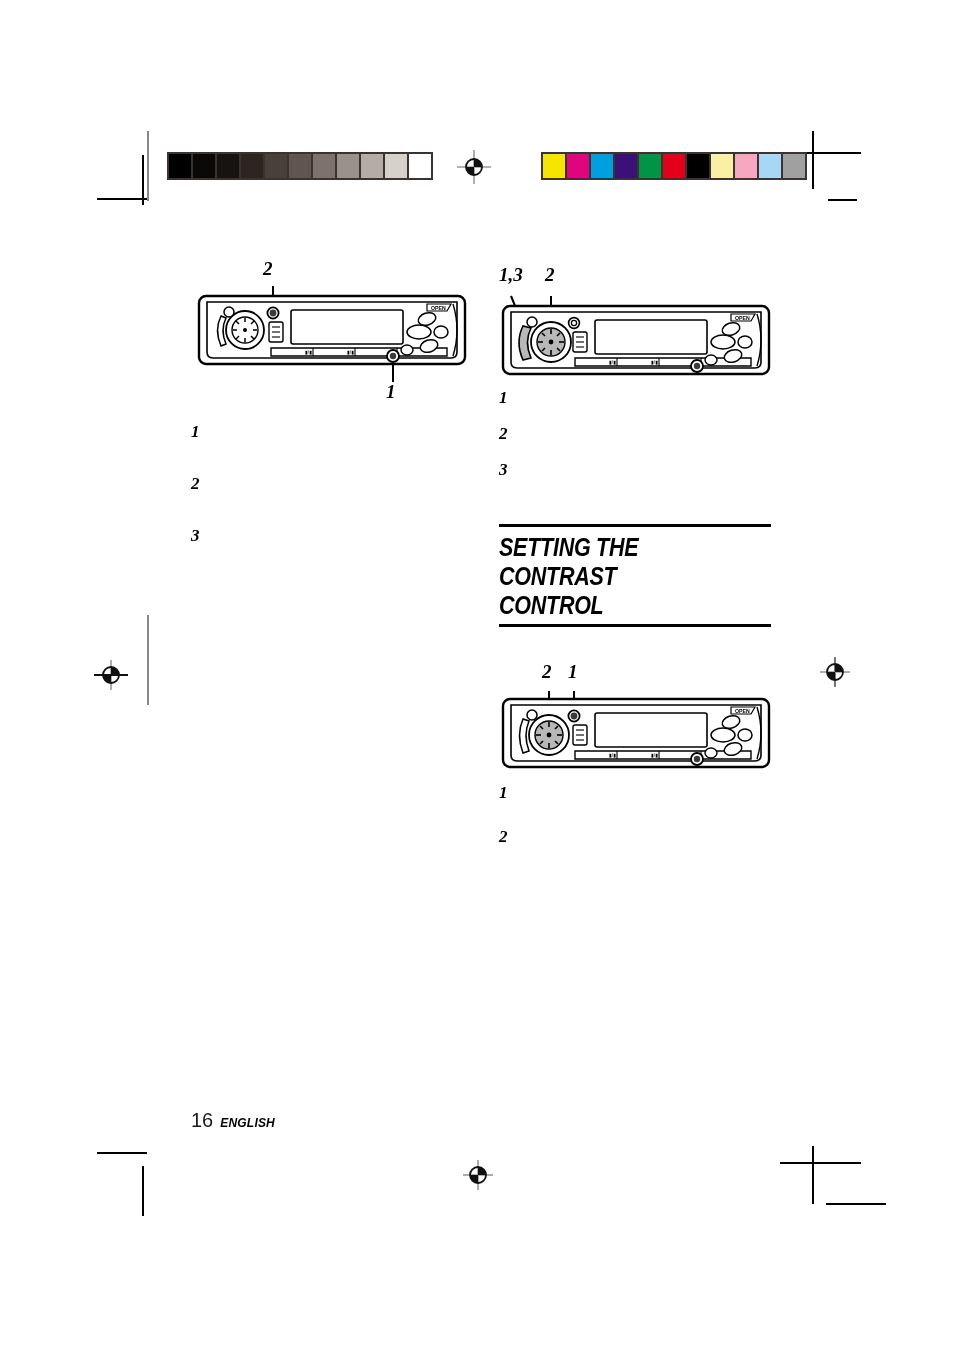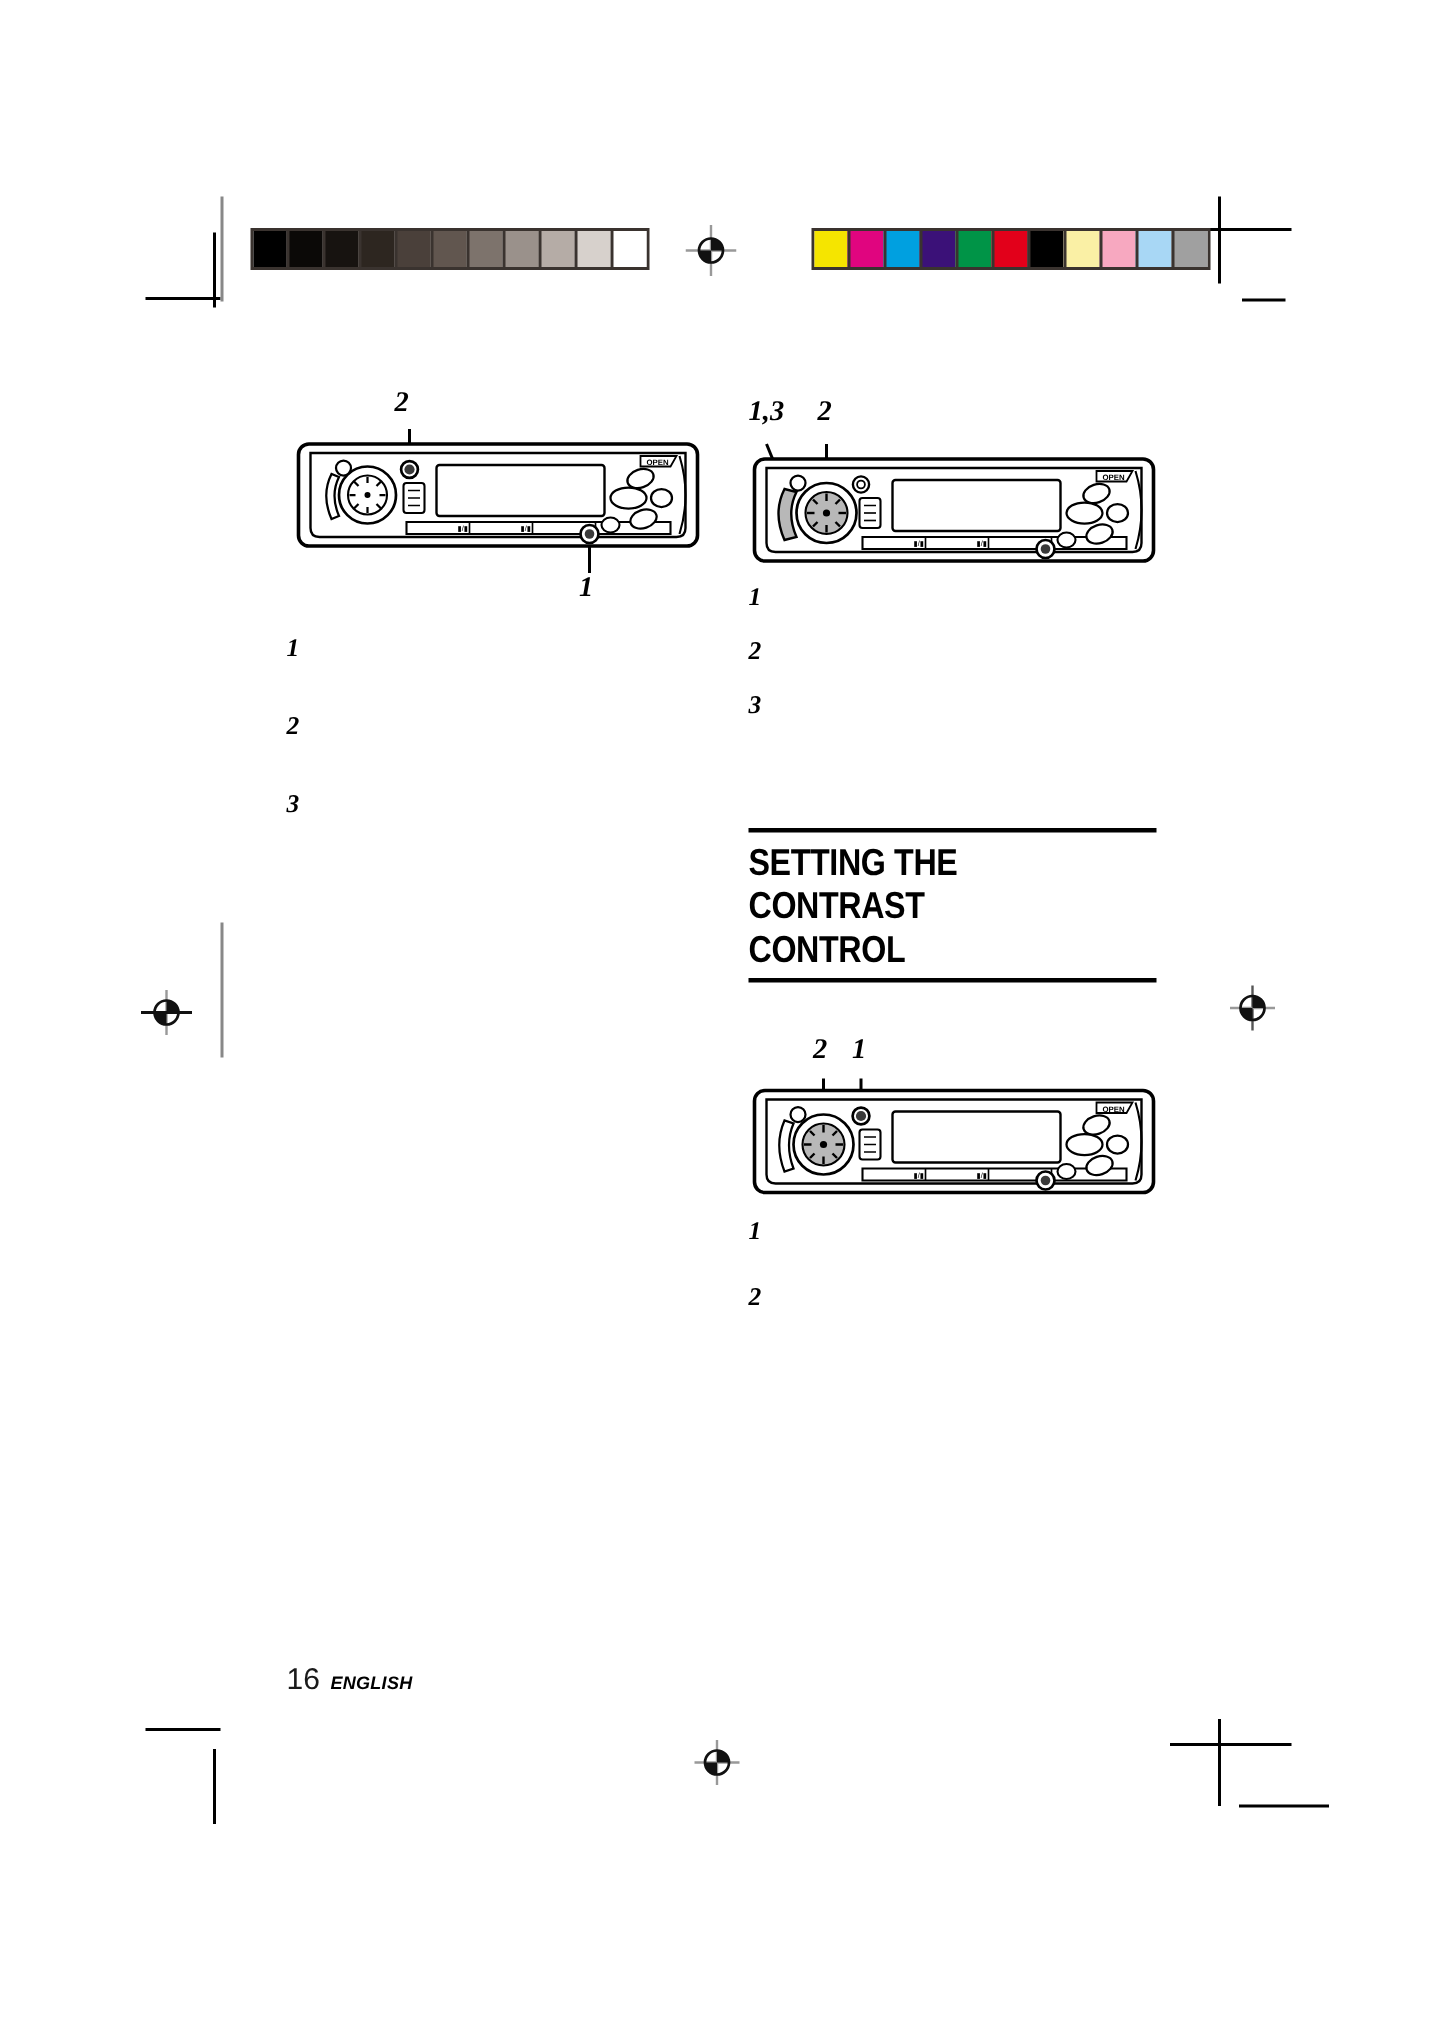--- a/index.html
+++ b/index.html
@@ -372,21 +372,21 @@
       <li style="height:36px;">
         <span class="step-num">2</span>
         <span></span>
       </li>
       <li>
         <span class="step-num">3</span>
         <span></span>
       </li>
     </ol>
 
-    <div class="heading-block" style="margin-top:72px;">
+    <div class="heading-block" style="margin-top:44px;font-style:italic;">
       <div class="rule-top"></div>
       <h2 class="heading">SETTING THE CONTRAST
 CONTROL</h2>
       <div class="rule-bot"></div>
     </div>
 
     <div class="diagram" style="margin-top:42px;">
       <span class="callout" style="left:43px; top:-8px;">2</span>
       <span class="callout" style="left:69px; top:-8px;">1</span>
       <svg width="280" height="110" viewBox="0 0 280 110">

